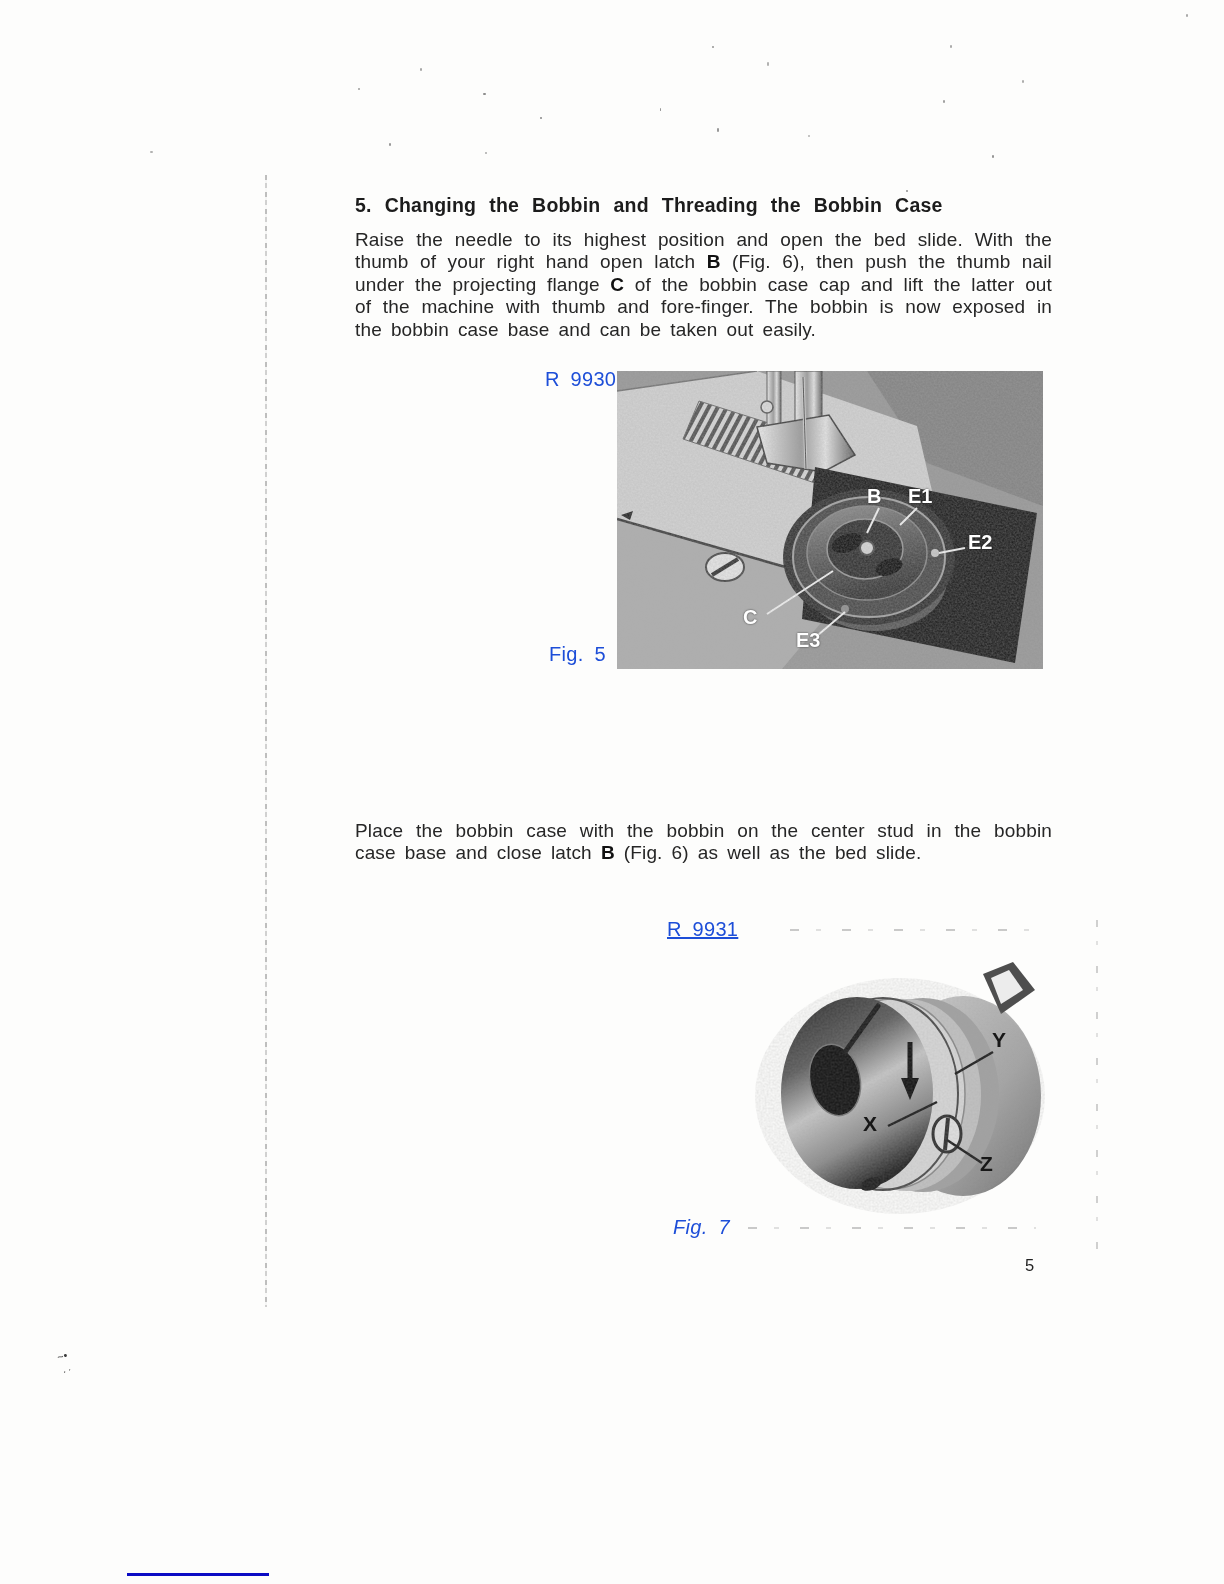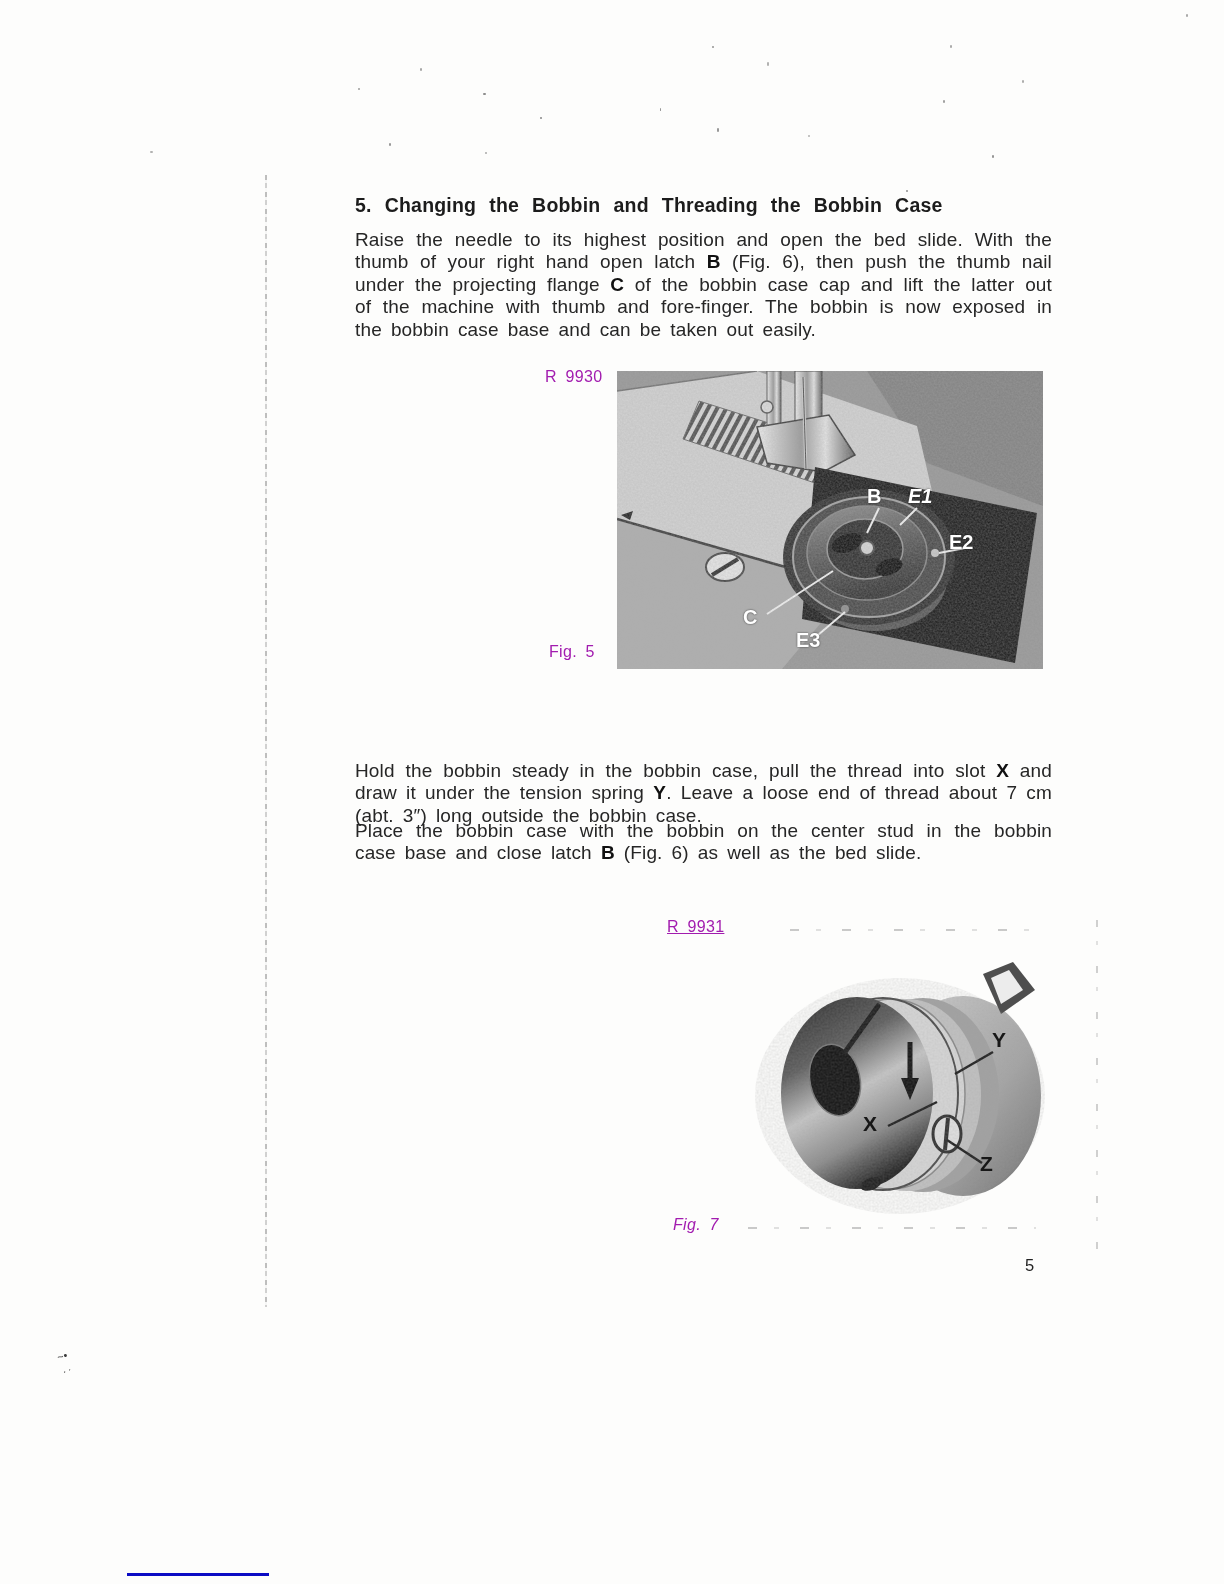--- a/index.html
+++ b/index.html
@@ -26,21 +26,21 @@
     position:absolute;left:355px;width:697px;
     font-size:19px;line-height:22.4px;letter-spacing:.15px;word-spacing:.19em;
     text-align:justify;color:#262626;
   }
   .para b{font-weight:bold;color:#111;}
   #para-0{top:229px;}
   #para-1{top:707px;}
   #para-2{top:760px;}
   #para-3{top:820px;}
   .fig-ref, .fig-caption{
-    position:absolute;font-size:16px;color:#a21caf;letter-spacing:.3px;word-spacing:.25em;
+    position:absolute;font-size:20px;color:#1d4ed8;letter-spacing:.3px;word-spacing:.25em;
   }
   #fig6-ref{left:545px;top:368px;}
   #fig6-caption{left:549px;top:643px;}
   #fig7-ref{left:667px;top:918px;text-decoration:underline;}
   #fig7-caption{left:673px;top:1216px;font-style:italic;}
   .photo6{position:absolute;left:617px;top:371px;width:426px;height:298px;}
   .art7{position:absolute;left:695px;top:960px;width:380px;height:270px;}
   .photo-label{
     position:absolute;font-weight:bold;color:#fff;font-size:20px;
     text-shadow:0 0 2px rgba(0,0,0,.7);
@@ -161,29 +161,28 @@
         <line x1="348" y1="177" x2="322" y2="182"></line>
         <line x1="150" y1="243" x2="216" y2="200"></line>
         <line x1="201" y1="264" x2="228" y2="241"></line>
       </g>
 
       <polygon points="4,144 16,140 13,149" fill="#222"></polygon>
 
       <rect width="426" height="298" filter="url(#grain6)" opacity="0.5"></rect>
     </svg>
     <span class="photo-label" style="left:250px;top:114px;">B</span>
-    <span class="photo-label" style="left:291px;top:114px;font-style:italic;">E1</span>
-    <span class="photo-label" style="left:332px;top:160px;">E2</span>
+    <span class="photo-label" style="left:291px;top:114px;">E1</span>
+    <span class="photo-label" style="left:351px;top:160px;">E2</span>
     <span class="photo-label" style="left:126px;top:235px;">C</span>
     <span class="photo-label" style="left:179px;top:258px;">E3</span>
   </div>
 
   <div class="fig-caption" id="fig6-caption">Fig. 5</div>
 
-  <div class="para" id="para-2"><span>Hold the bobbin steady in the bobbin case, pull the thread into slot </span><b>X</b><span> and draw it under the tension spring </span><b>Y</b><span>. Leave a loose end of thread about 7 cm (abt. 3″) long outside the bobbin case.</span></div>
   <div class="para" id="para-3"><span>Place the bobbin case with the bobbin on the center stud in the bobbin case base and close latch </span><b>B</b><span> (Fig. 6) as well as the bed slide.</span></div>
 
   <div class="fig-ref" id="fig7-ref">R 9931</div>
   <div class="faint-dash-h" id="dash-a"></div>
 
   <div class="art7">
     <svg width="380" height="270" viewBox="0 0 380 270">
       <defs>
         <filter id="grain7" x="0" y="0" width="100%" height="100%">
           <feTurbulence type="fractalNoise" baseFrequency="0.5" numOctaves="2" seed="11" stitchTiles="stitch"></feTurbulence>

